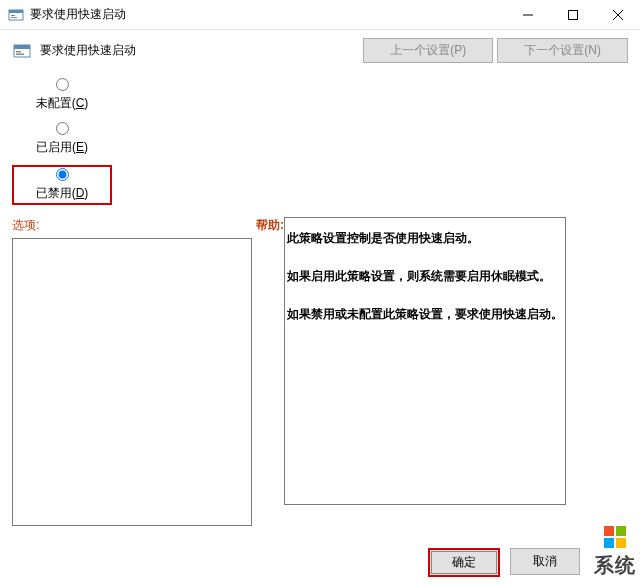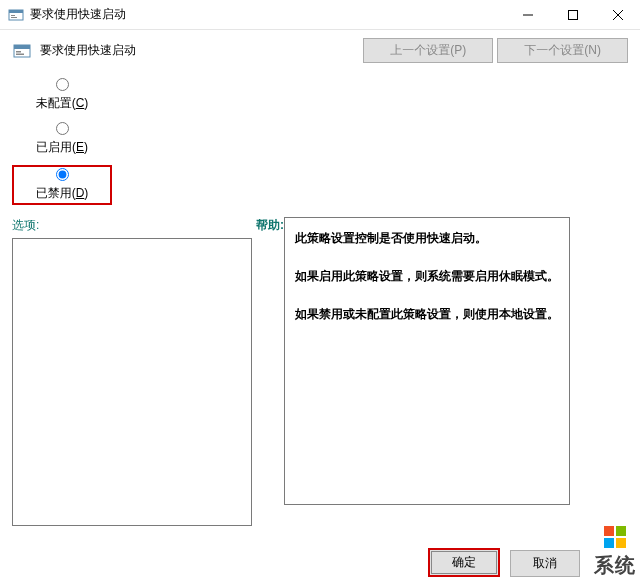--- a/index.html
+++ b/index.html
@@ -151,46 +151,46 @@
       flex-direction: column;
     }
     .lower-right {
       flex: 1;
       display: flex;
       flex-direction: row;
       font-weight: bold;
     }
     .section-label {
       margin-bottom: 4px;
-      color: #0f766e;
+      color: #c2410c;
     }
     .options-box {
       border: 1px solid #7a7a7a;
       background: #fff;
       height: 288px;
       padding: 4px;
     }
     .help-box {
       border: 1px solid #7a7a7a;
       background: #fff;
       height: 288px;
-      padding: 8px 10px;
+      padding: 8px 2px;
       line-height: 2;
       color: #000;
     }
     .help-box p {
       margin: 0 0 14px 0;
     }
     .button-bar {
       position: absolute;
       bottom: 8px;
       right: 60px;
       display: flex;
       gap: 10px;
-      align-items: flex-end;
+      align-items: flex-start;
     }
     .btn {
       padding: 4px 22px;
       border: 1px solid #adadad;
       background: #e1e1e1;
       cursor: pointer;
     }
     .btn.ok {
       border: 2px solid #d00000;
       outline: 1px solid #888;
@@ -302,21 +302,21 @@
   <div class="lower-section">
     <div class="lower-left">
       <span class="section-label">选项:</span>
       <div class="options-box"></div>
     </div>
     <div class="lower-right">
       <span class="section-label">帮助:</span>
       <div class="help-box">
         <p>此策略设置控制是否使用快速启动。</p>
         <p>如果启用此策略设置，则系统需要启用休眠模式。</p>
-        <p>如果禁用或未配置此策略设置，则使用本地设置。</p>
+        <p>如果禁用或未配置此策略设置，要求使用快速启动。</p>
       </div>
     </div>
   </div>
 </div>
 
 <div class="watermark-star">✦</div>
 
 <div class="button-bar">
   <button class="btn ok"><span>确定</span></button>
   <button class="btn"><span>取消</span></button>

